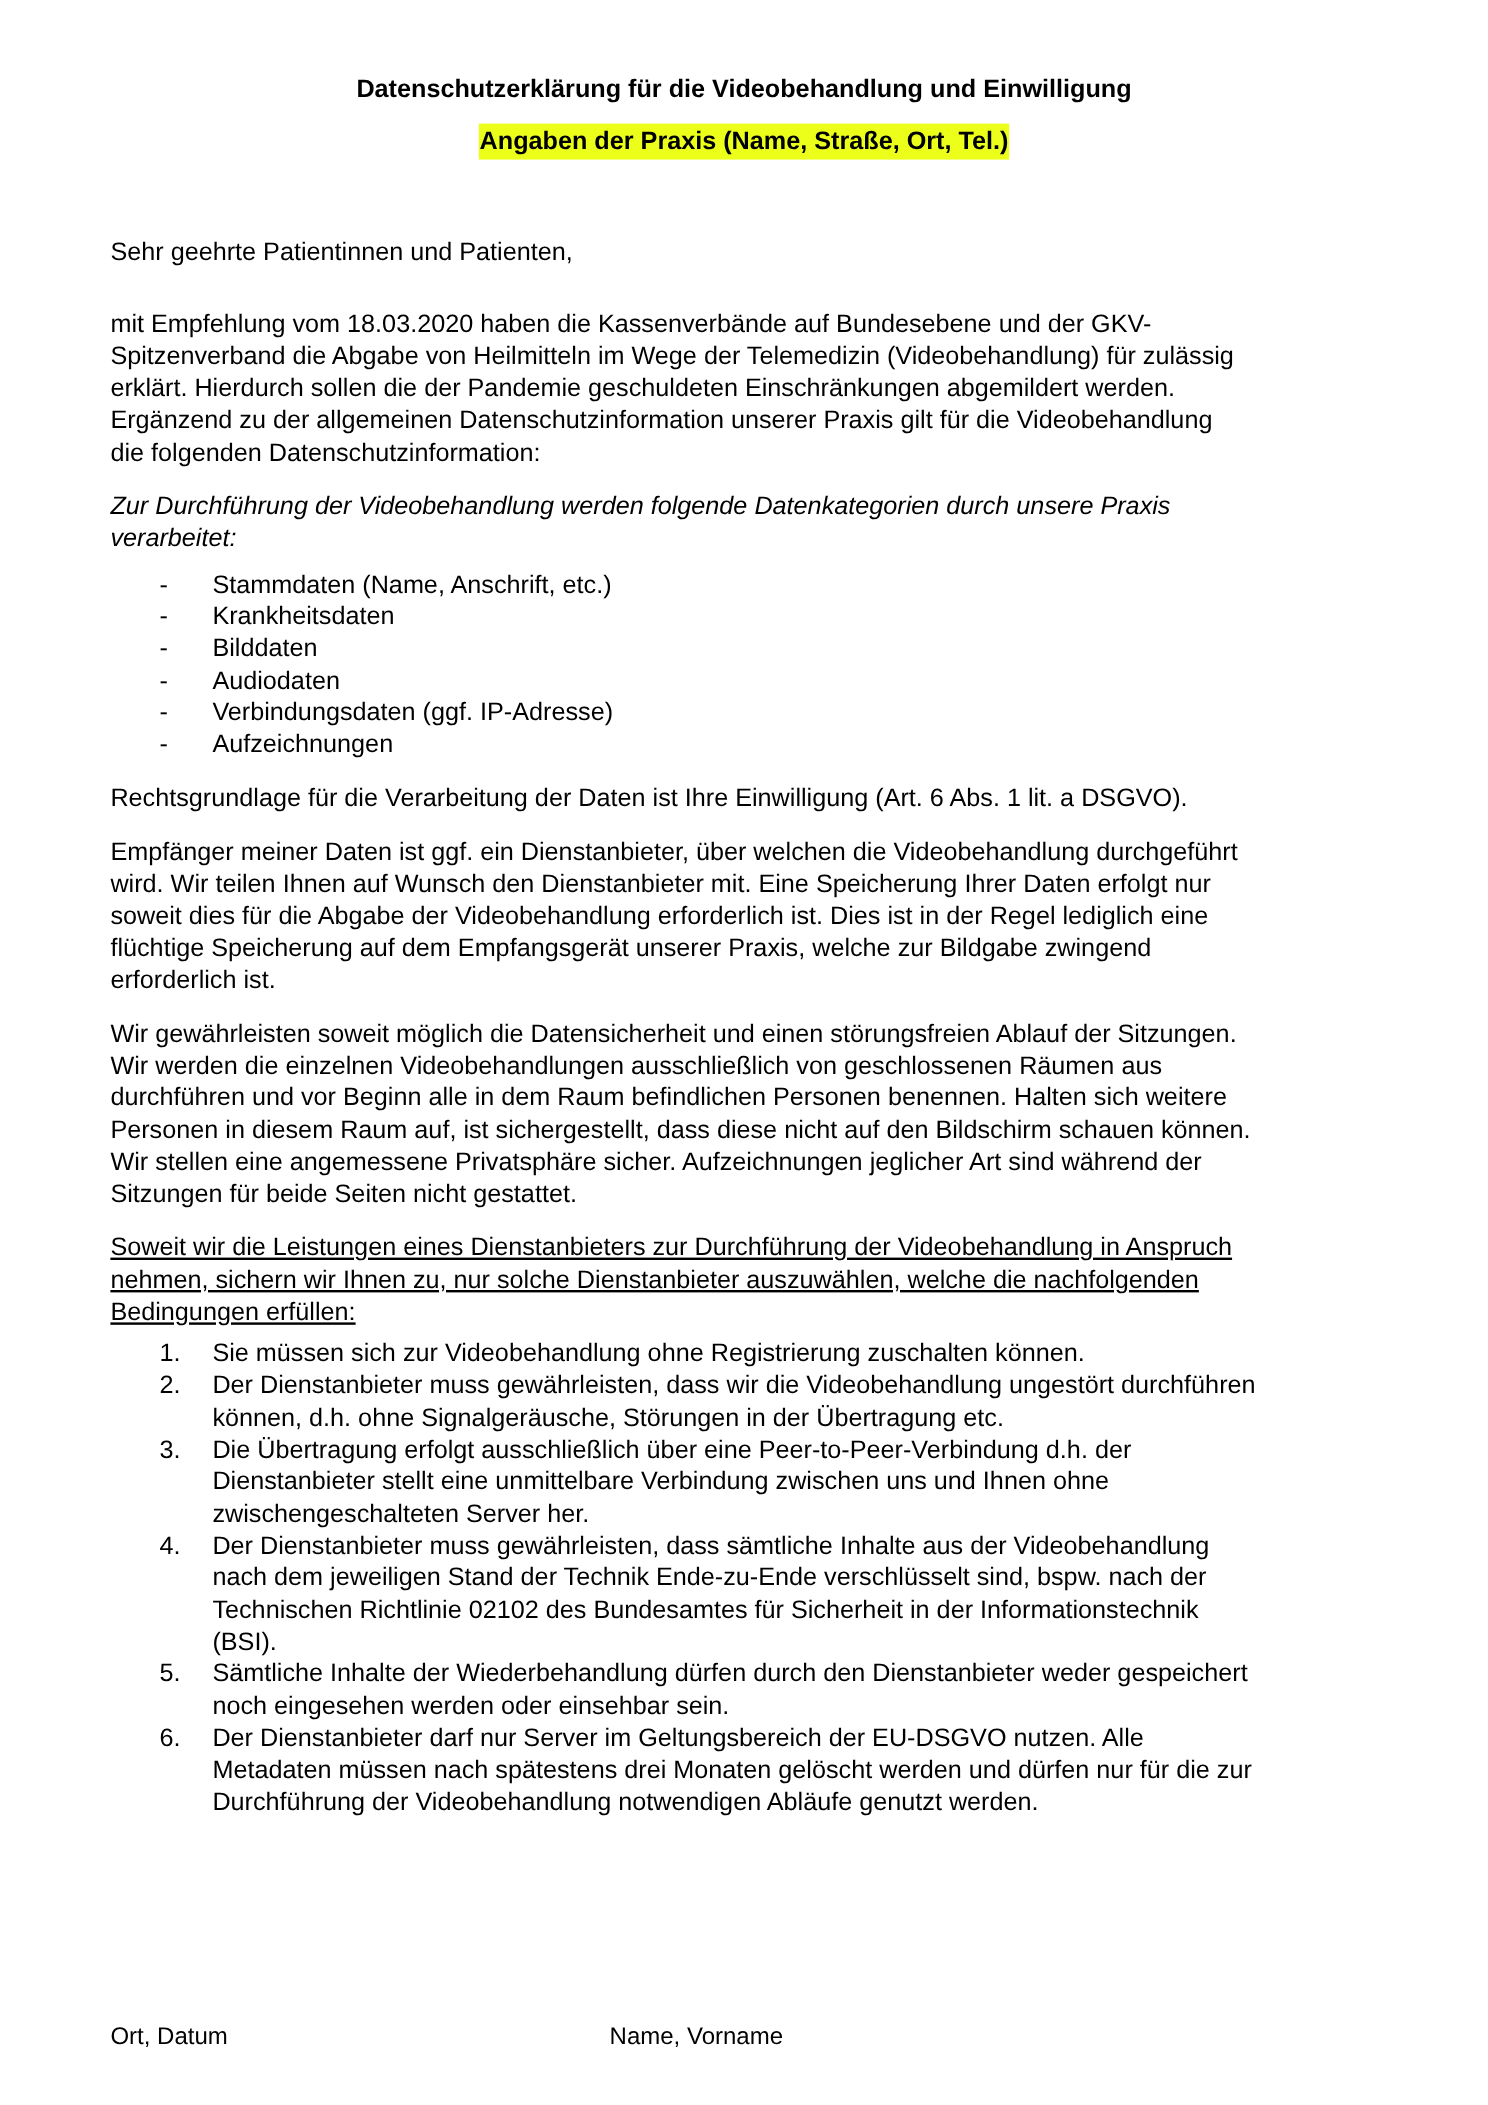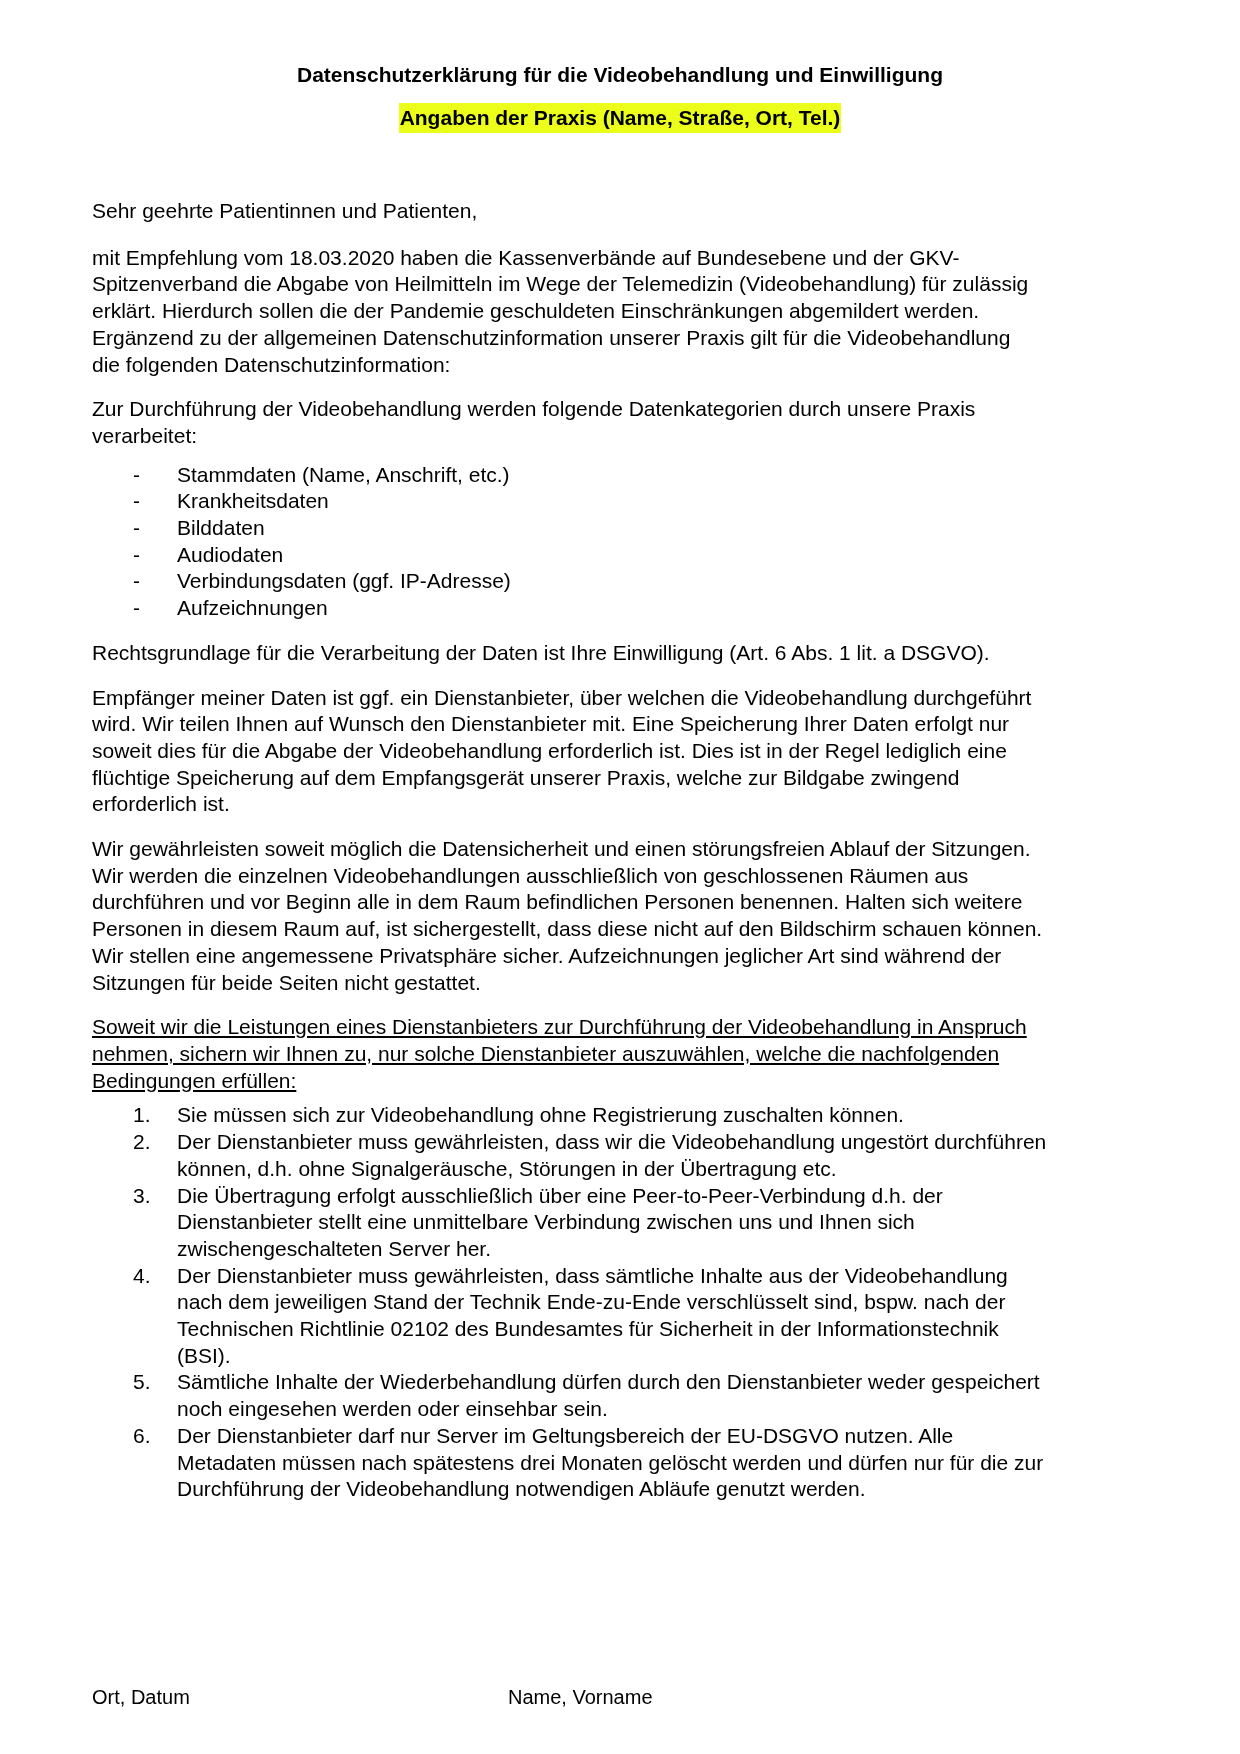--- a/index.html
+++ b/index.html
@@ -6,21 +6,21 @@
     body { width: 1240px; height: 1754px; position: relative; overflow: hidden;
            font-family: "Liberation Sans", sans-serif; color: #000; }
     .page { position: absolute; left: 0; top: 0; width: 1240px; height: 1558px; background: #fff; }
     .title { position: absolute; top: 62px; left: 0; width: 1240px; text-align: center;
              font-weight: bold; font-size: 21px; line-height: 26px; }
     .subtitle-wrap { position: absolute; top: 103px; left: 0; width: 1240px; text-align: center; }
     .subtitle { display: inline-block; background: #ebff1a; font-weight: bold; font-size: 21px;
                 line-height: 30px; padding: 0 1px; }
     .body { position: absolute; left: 92px; top: 198px; width: 1080px; font-size: 21px; line-height: 26.7px; }
     .para { margin: 0 0 18px 0; white-space: pre-line; }
-    .para.greet { margin-bottom: 20px; }
+    .para.greet { margin-bottom: 33px; }
     .list { margin: 0 0 18px 0; padding: 0; list-style: none; }
     .list li { position: relative; padding-left: 85px; white-space: pre-line; }
     .list li .marker { position: absolute; left: 41px; top: 0; }
     .list.dash { margin-top: 8px; }
     .list.num { margin-top: 8px; }
     .sig { position: absolute; top: 1684px; font-size: 20px; line-height: 26px; }
     .sig.left { left: 92px; }
     .sig.right { left: 508px; }
   </style>
 </head>
@@ -34,21 +34,21 @@
     <span class="subtitle">Angaben der Praxis (Name, Straße, Ort, Tel.)</span>
   </div>
 
   <div class="body">
     <p class="para greet">Sehr geehrte Patientinnen und Patienten,</p>
     <p class="para">mit Empfehlung vom 18.03.2020 haben die Kassenverbände auf Bundesebene und der GKV-
 Spitzenverband die Abgabe von Heilmitteln im Wege der Telemedizin (Videobehandlung) für zulässig
 erklärt. Hierdurch sollen die der Pandemie geschuldeten Einschränkungen abgemildert werden.
 Ergänzend zu der allgemeinen Datenschutzinformation unserer Praxis gilt für die Videobehandlung
 die folgenden Datenschutzinformation:</p>
-    <p class="para" style="margin-bottom:12px;">Zur Durchführung der Videobehandlung werden folgende Datenkategorien durch unsere Praxis
+    <p class="para" style="margin-bottom:12px;font-style:italic;">Zur Durchführung der Videobehandlung werden folgende Datenkategorien durch unsere Praxis
 verarbeitet:</p>
 
     <ul class="list dash">
       <li><span class="marker">-</span><span>Stammdaten (Name, Anschrift, etc.)</span></li>
       <li><span class="marker">-</span><span>Krankheitsdaten</span></li>
       <li><span class="marker">-</span><span>Bilddaten</span></li>
       <li><span class="marker">-</span><span>Audiodaten</span></li>
       <li><span class="marker">-</span><span>Verbindungsdaten (ggf. IP-Adresse)</span></li>
       <li><span class="marker">-</span><span>Aufzeichnungen</span></li>
     </ul>
@@ -67,21 +67,21 @@
 Sitzungen für beide Seiten nicht gestattet.</p>
     <p class="para" style="margin-bottom:0;text-decoration:underline;">Soweit wir die Leistungen eines Dienstanbieters zur Durchführung der Videobehandlung in Anspruch
 nehmen, sichern wir Ihnen zu, nur solche Dienstanbieter auszuwählen, welche die nachfolgenden
 Bedingungen erfüllen:</p>
 
     <ol class="list num">
       <li><span class="marker">1.</span><span>Sie müssen sich zur Videobehandlung ohne Registrierung zuschalten können.</span></li>
       <li><span class="marker">2.</span><span>Der Dienstanbieter muss gewährleisten, dass wir die Videobehandlung ungestört durchführen
 können, d.h. ohne Signalgeräusche, Störungen in der Übertragung etc.</span></li>
       <li><span class="marker">3.</span><span>Die Übertragung erfolgt ausschließlich über eine Peer-to-Peer-Verbindung d.h. der
-Dienstanbieter stellt eine unmittelbare Verbindung zwischen uns und Ihnen sich
+Dienstanbieter stellt eine unmittelbare Verbindung zwischen uns und Ihnen ohne
 zwischengeschalteten Server her.</span></li>
       <li><span class="marker">4.</span><span>Der Dienstanbieter muss gewährleisten, dass sämtliche Inhalte aus der Videobehandlung
 nach dem jeweiligen Stand der Technik Ende-zu-Ende verschlüsselt sind, bspw. nach der
 Technischen Richtlinie 02102 des Bundesamtes für Sicherheit in der Informationstechnik
 (BSI).</span></li>
       <li><span class="marker">5.</span><span>Sämtliche Inhalte der Wiederbehandlung dürfen durch den Dienstanbieter weder gespeichert
 noch eingesehen werden oder einsehbar sein.</span></li>
       <li><span class="marker">6.</span><span>Der Dienstanbieter darf nur Server im Geltungsbereich der EU-DSGVO nutzen. Alle
 Metadaten müssen nach spätestens drei Monaten gelöscht werden und dürfen nur für die zur
 Durchführung der Videobehandlung notwendigen Abläufe genutzt werden.</span></li>

